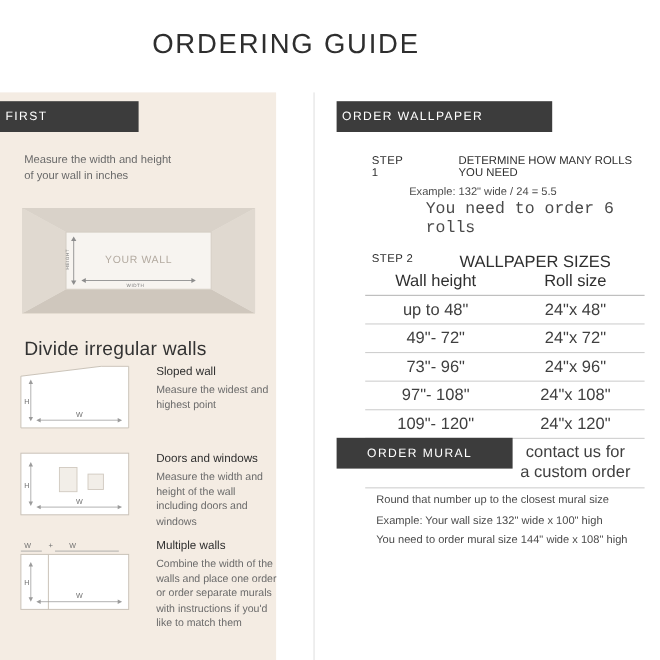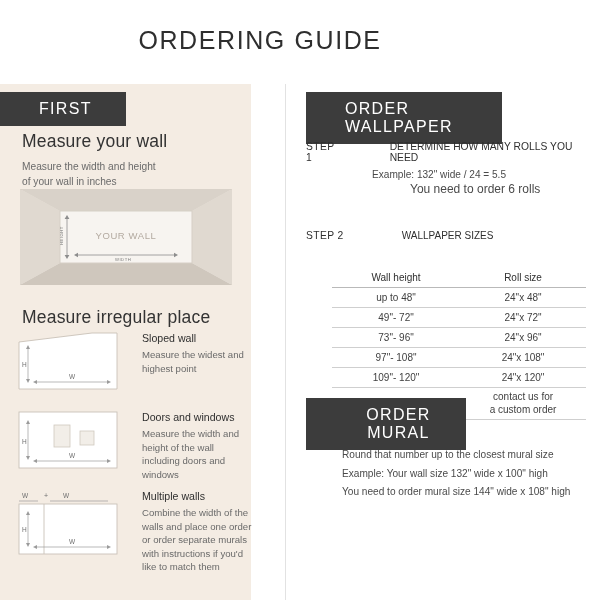--- a/index.html
+++ b/index.html
@@ -20,22 +20,22 @@
     font-weight:400;
   }
 
   
   .left-panel {
     position:absolute; left:0; top:84px; width:251px; height:516px;
     background:#f4ece3;
   }
   .tab {
     background:#3c3c3c; color:#ffffff;
-    font-size:16px; letter-spacing:1.3px;
-    padding:8px 14px 8px 39px;
+    font-size:11px; letter-spacing:1.3px;
+    padding:8px 14px 8px 5px;
     display:inline-block;
   }
   .left-tab { position:absolute; left:0; top:92px; width:126px; }
   .h2 {
     font-size:17.5px; color:#333; font-weight:400; letter-spacing:.2px;
   }
   .small {
     font-size:10.2px; color:#6a6a6a; line-height:1.45;
   }
 
@@ -52,39 +52,39 @@
   .irow .txt .desc { font-size:9.6px; color:#6a6a6a; line-height:1.42; }
 
   #irow1 { top:332px; }
   #irow2 { top:411px; }
   #irow3 { top:490px; }
 
   
   .right-tab1 { position:absolute; left:306px; top:92px; width:196px; }
   .right-tab2 { position:absolute; left:306px; top:398px; width:160px;text-align:center; }
 
-  .steplabel { font-size:10.3px; color:#2f2f2f; letter-spacing:.4px; }
+  .steplabel { font-size:10.3px; color:#2f2f2f; letter-spacing:.4px;margin-left:32px; }
 
   #step1 { position:absolute; left:306px; top:141px; width:286px; }
   #step1 .head { display:flex; }
   #step1 .head .t { margin-left:48px; font-size:10.3px; color:#2f2f2f; }
   #step1 ul { margin:5px 0 0 50px; padding:0; list-style:none; }
   #step1 ul li { font-size:10.1px; color:#4a4a4a; line-height:1.7; }
   #step1 ul li::before { content:"• "; color:#4a4a4a; }
   #step1 .ex { margin:6px 0 0 66px; font-size:10.1px; color:#4a4a4a; }
-  #step1 .ex2 { margin:2px 0 0 104px; font-size:12px; color:#4a4a4a; }
+  #step1 .ex2 { margin:2px 0 0 81px; font-size:15px; color:#4a4a4a;font-family:Liberation Mono, monospace; }
 
   #step2 { position:absolute; left:306px; top:230px; width:286px; }
-  #step2 .head { display:flex;gap:16px; }
-  #step2 .head .t { margin-left:42px; font-size:10px; color:#2f2f2f; }
+  #step2 .head { display:flex; }
+  #step2 .head .t { margin-left:42px; font-size:15px; color:#2f2f2f; }
 
   table.sizes {
-    position:absolute; left:332px; top:268px;
+    position:absolute; left:332px; top:243px;
     width:254px; border-collapse:collapse;
-    font-size:10px; color:#3f3f3f;
+    font-size:15px; color:#3f3f3f;
   }
   table.sizes th, table.sizes td {
     border-bottom:1px solid #cfcfcf;
     padding:4px 6px; text-align:center; font-weight:400;
   }
   table.sizes th { color:#2f2f2f; border-bottom:1px solid #b9b9b9; }
   table.sizes td.two { line-height:1.25; padding:3px 6px; }
 
   #mural { position:absolute; left:342px; top:446px; width:250px; }
   #mural div { font-size:10.1px; color:#4a4a4a; line-height:1.85; }
@@ -98,21 +98,20 @@
 <div class="page">
 
   <div class="title">ORDERING GUIDE</div>
 
   <div class="left-panel"></div>
   <div class="vdiv"></div>
 
   <div class="tab left-tab">FIRST</div>
 
   <div id="sec-measure-wall">
-    <div class="h2">Measure your wall</div>
     <div class="small sub">
       <div>Measure the width and height</div>
       <div>of your wall in inches</div>
     </div>
   </div>
 
   <div class="wallbox">
     <svg width="212" height="96" viewBox="0 0 212 96">
       <rect x="0.5" y="0.5" width="211" height="95" fill="#e6e0d8" stroke="#cfc7bd"></rect>
       <polygon points="0,0 212,0 172,22 40,22" fill="#d9d2c9"></polygon>
@@ -128,21 +127,21 @@
 
       <line x1="56" y1="66" x2="156" y2="66" stroke="#8d8d8d" stroke-width="0.8"></line>
       <polygon points="54,66 58,63.8 58,68.2" fill="#8d8d8d"></polygon>
       <polygon points="158,66 154,63.8 154,68.2" fill="#8d8d8d"></polygon>
       <text x="95" y="72" font-family="Liberation Sans, sans-serif" font-size="4.2" fill="#7a7a7a" letter-spacing="0.5">WIDTH</text>
       <text x="106" y="50" text-anchor="middle" font-family="Liberation Sans, sans-serif" font-size="9.5" fill="#b3aaa0" letter-spacing="0.6">YOUR WALL</text>
     </svg>
   </div>
 
   <div id="sec-irregular">
-    <div class="h2">Measure irregular place</div>
+    <div class="h2">Divide irregular walls</div>
   </div>
 
   <div class="irow" id="irow1">
     <svg width="100" height="62" viewBox="0 0 100 62">
       <polygon points="1,10 74,1 99,1 99,57 1,57" fill="#ffffff" stroke="#c9c2b8" stroke-width="0.9"></polygon>
       <line x1="10" y1="16" x2="10" y2="48" stroke="#9b9b9b" stroke-width="0.7"></line>
       <polygon points="10,13 8,17 12,17" fill="#9b9b9b"></polygon>
       <polygon points="10,51 8,47 12,47" fill="#9b9b9b"></polygon>
       <text x="4" y="35" font-family="Liberation Sans, sans-serif" font-size="6.5" fill="#6f6f6f">H</text>
       <line x1="18" y1="50" x2="90" y2="50" stroke="#9b9b9b" stroke-width="0.7"></line>

